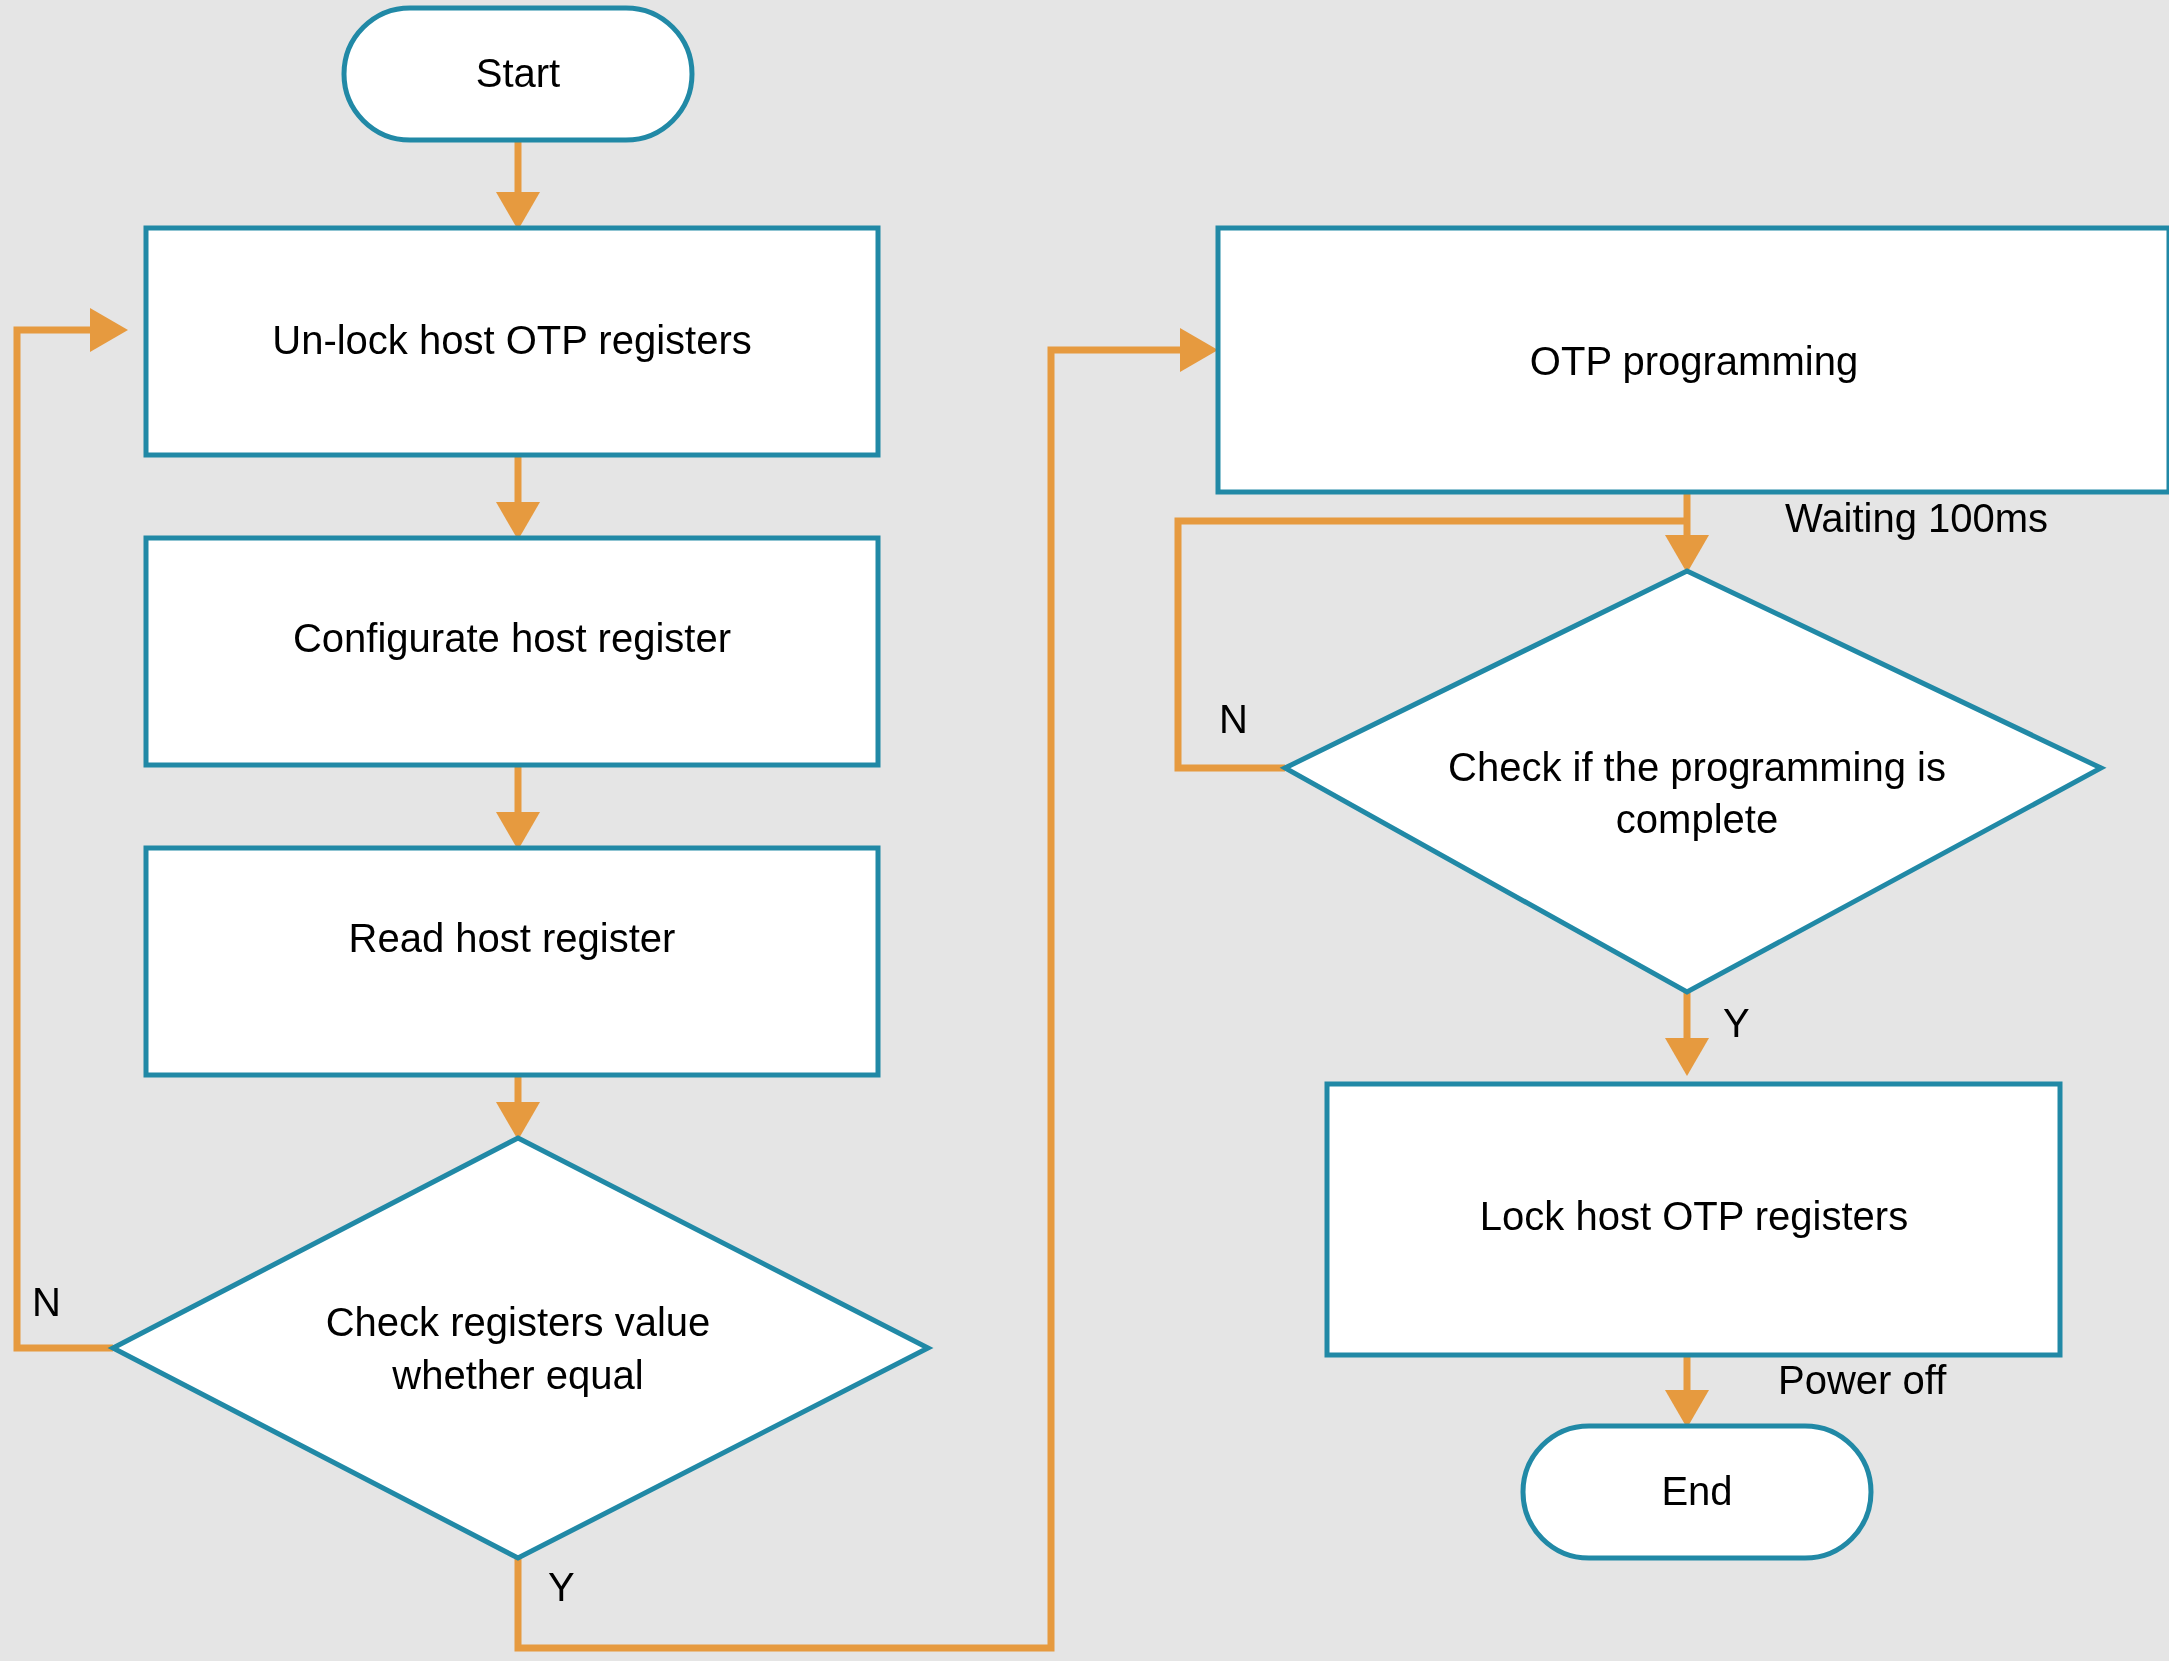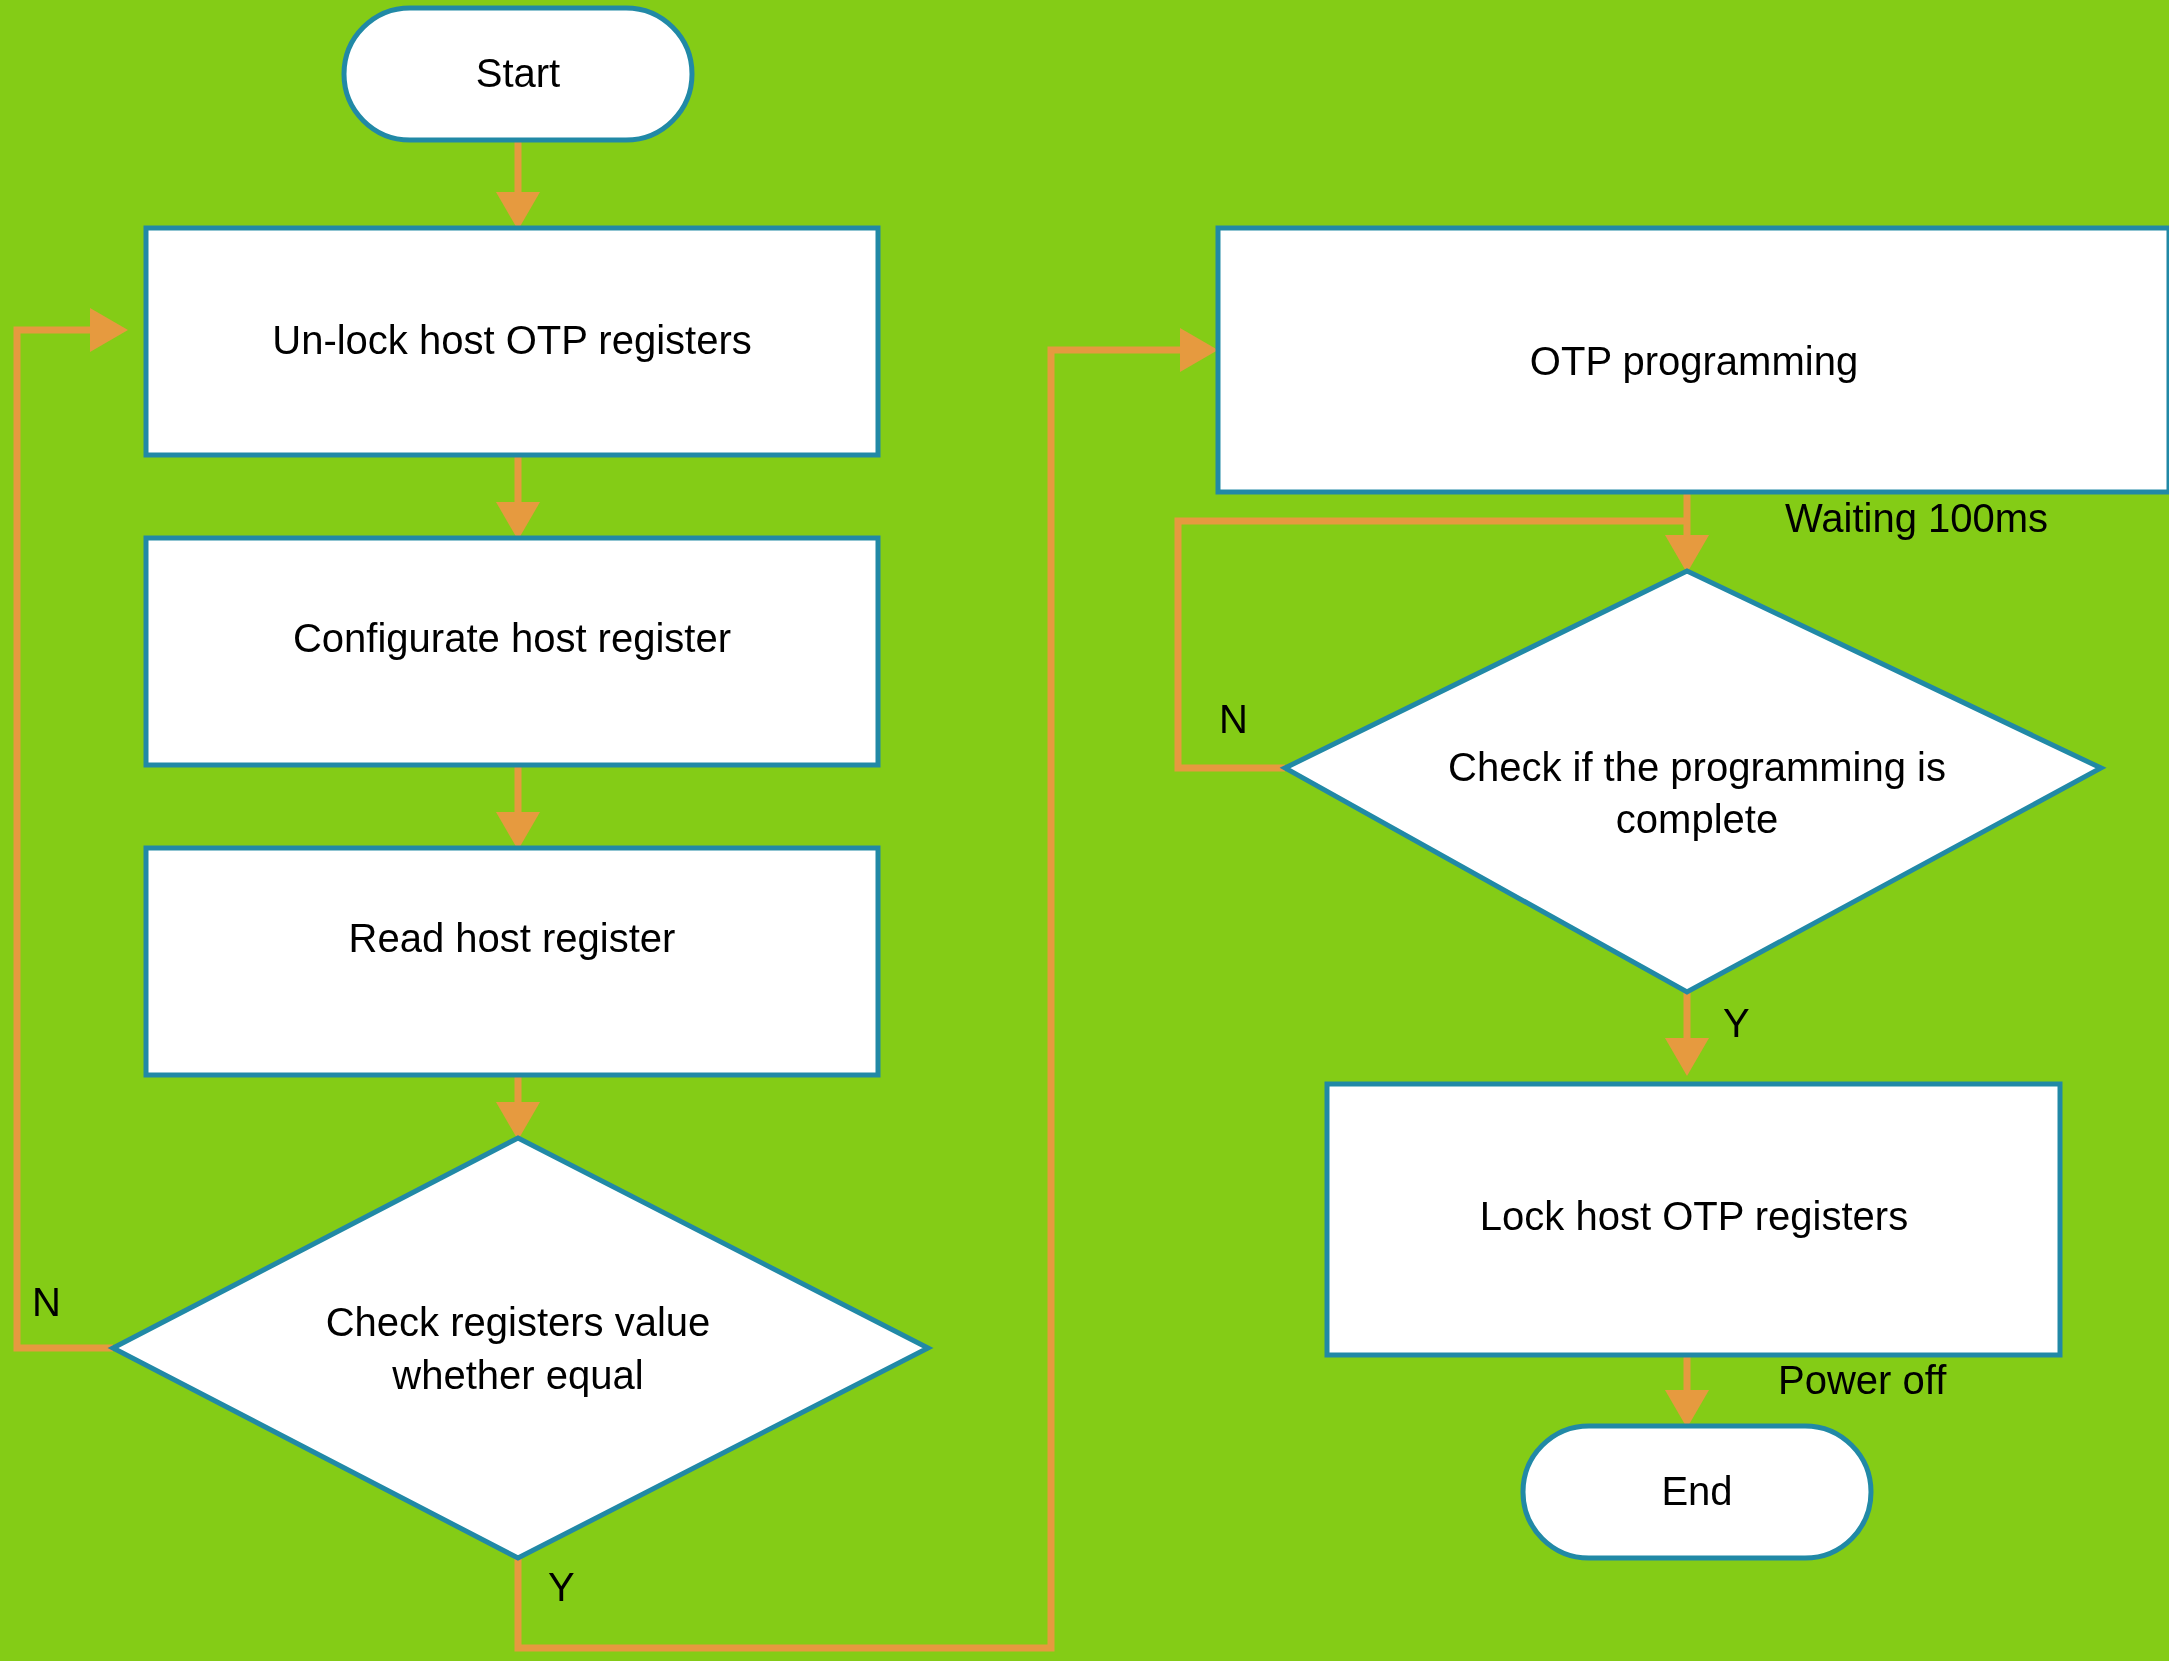--- a/index.html
+++ b/index.html
@@ -4,21 +4,21 @@
 <style>
   html, body {
     margin: 0;
     padding: 0;
     background: #ffffff;
   }
   #canvas {
     position: relative;
     width: 2169px;
     height: 1661px;
-    background: #84cc16;
+    background: #e5e5e5;
     overflow: hidden;
     font-family: "Liberation Sans", sans-serif;
   }
   #flow-svg {
     position: absolute;
     left: 0;
     top: 0;
     width: 2169px;
     height: 1661px;
   }

